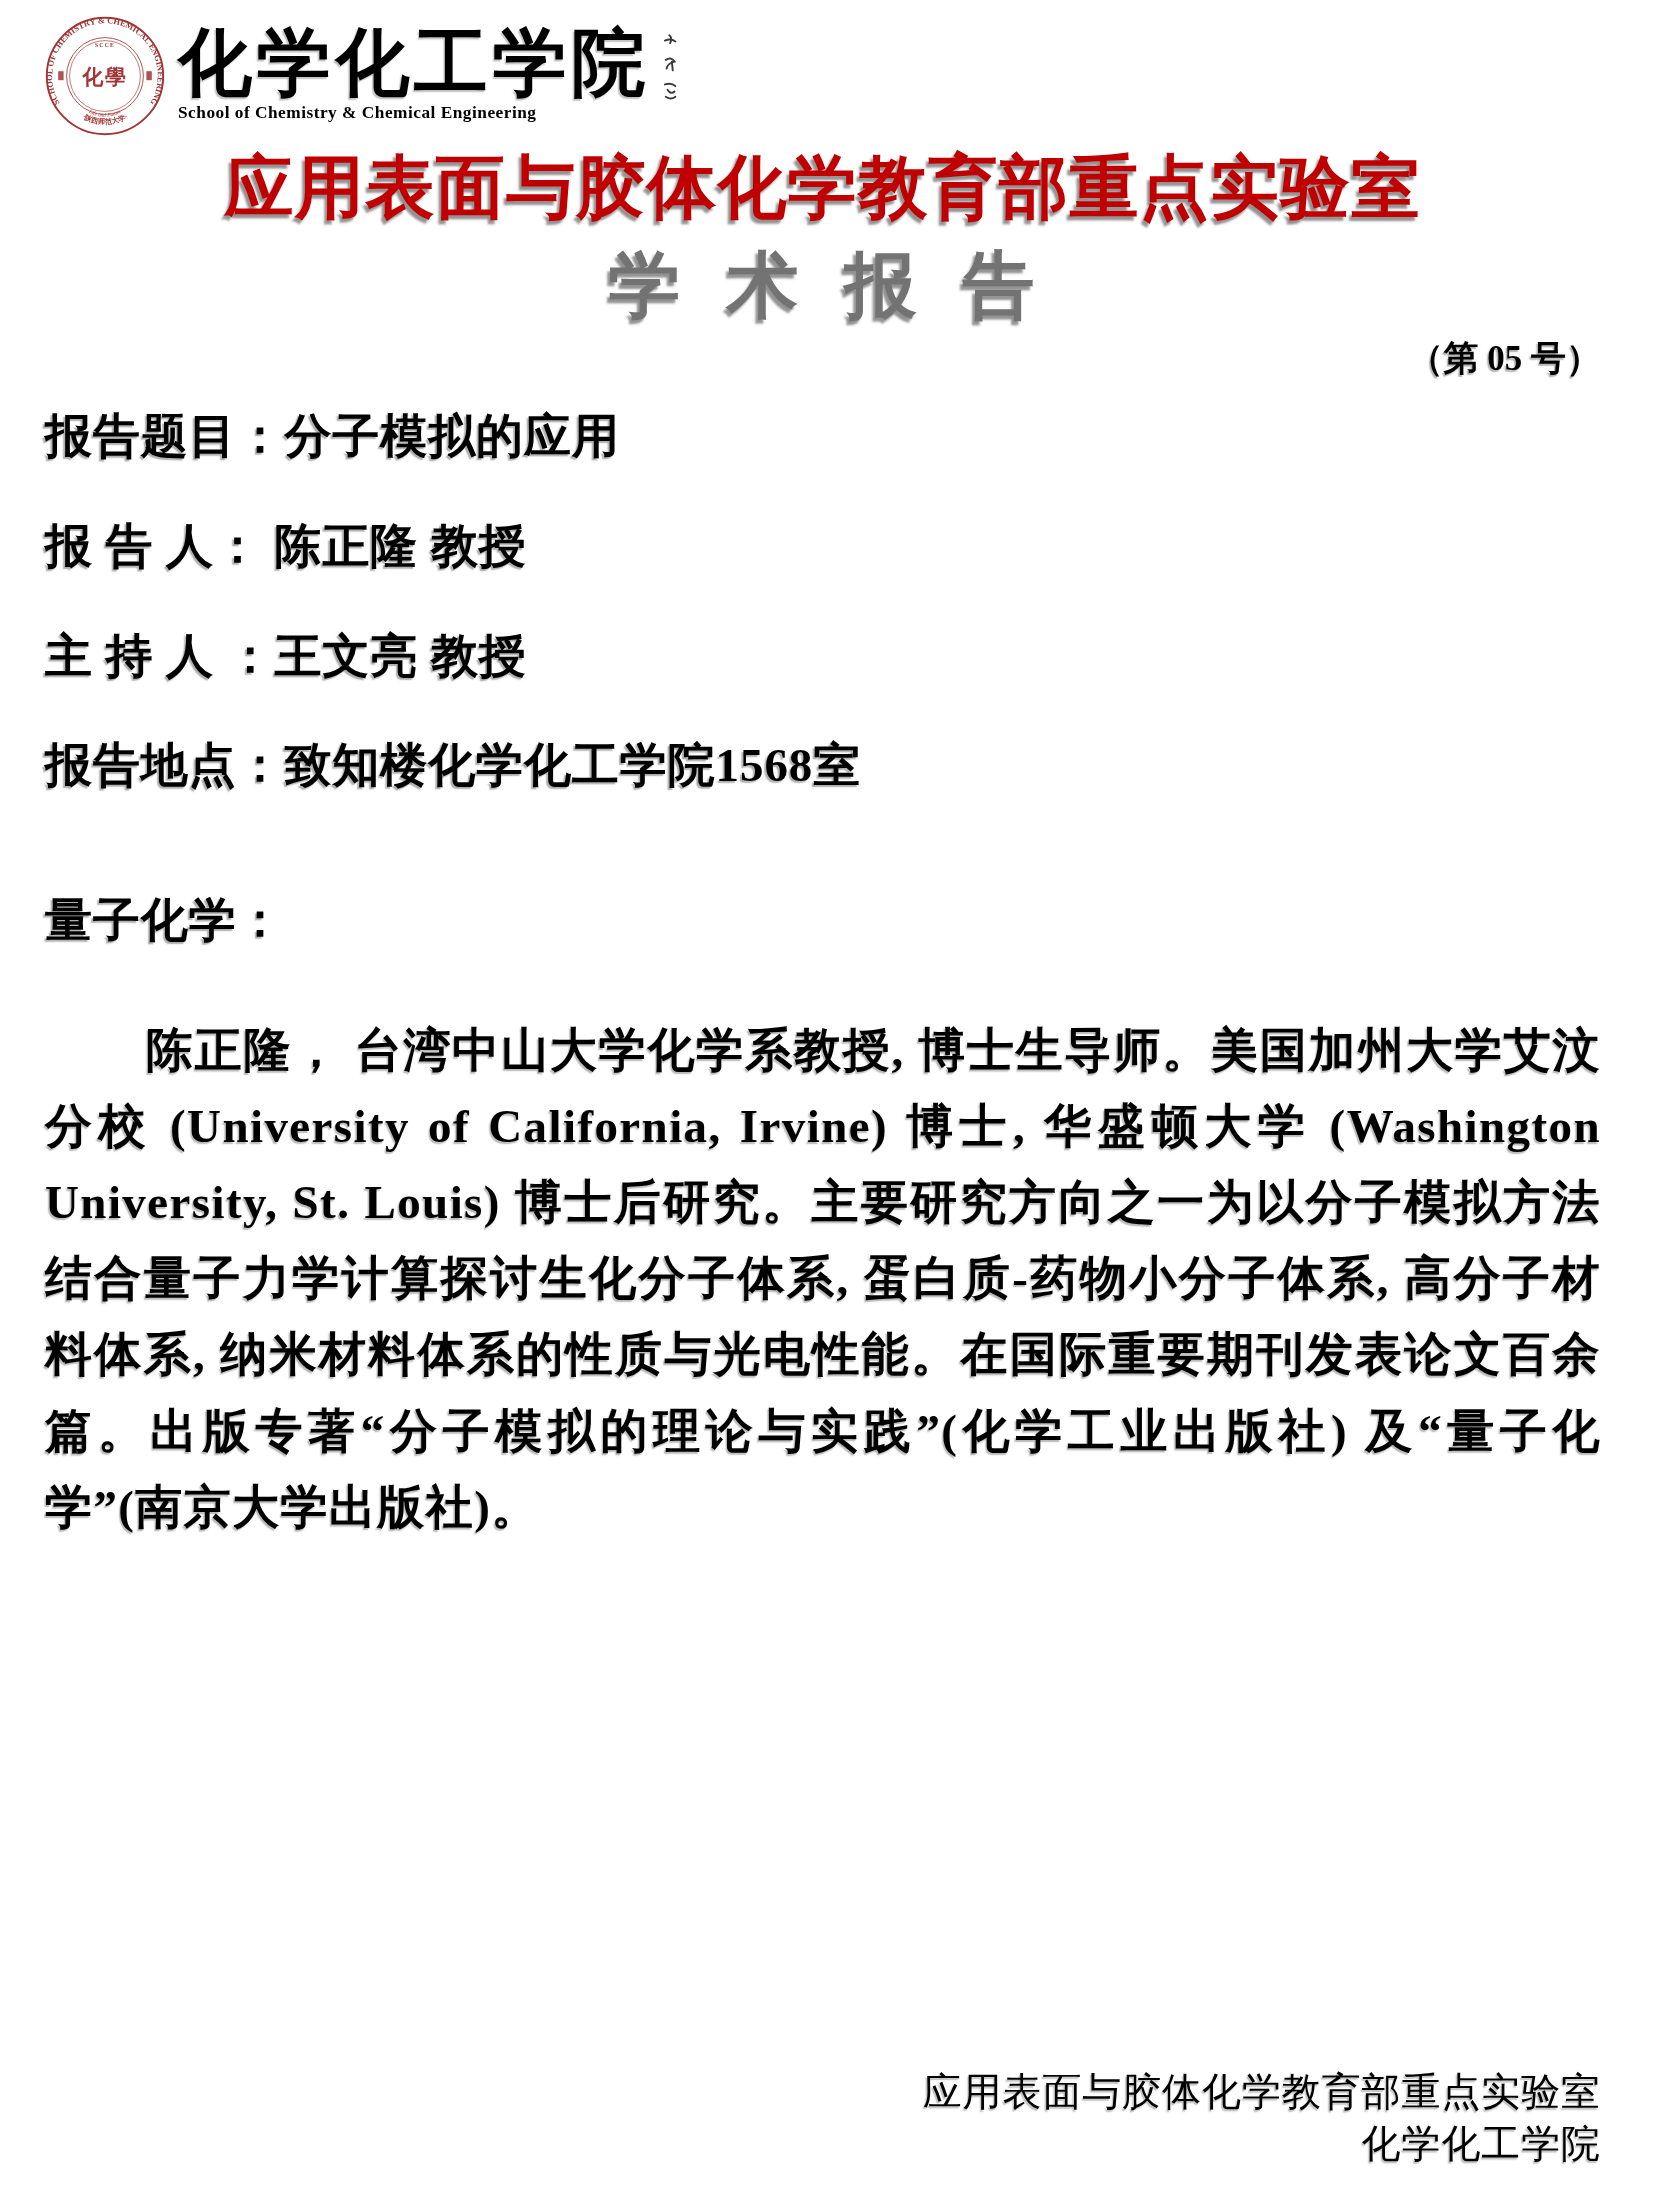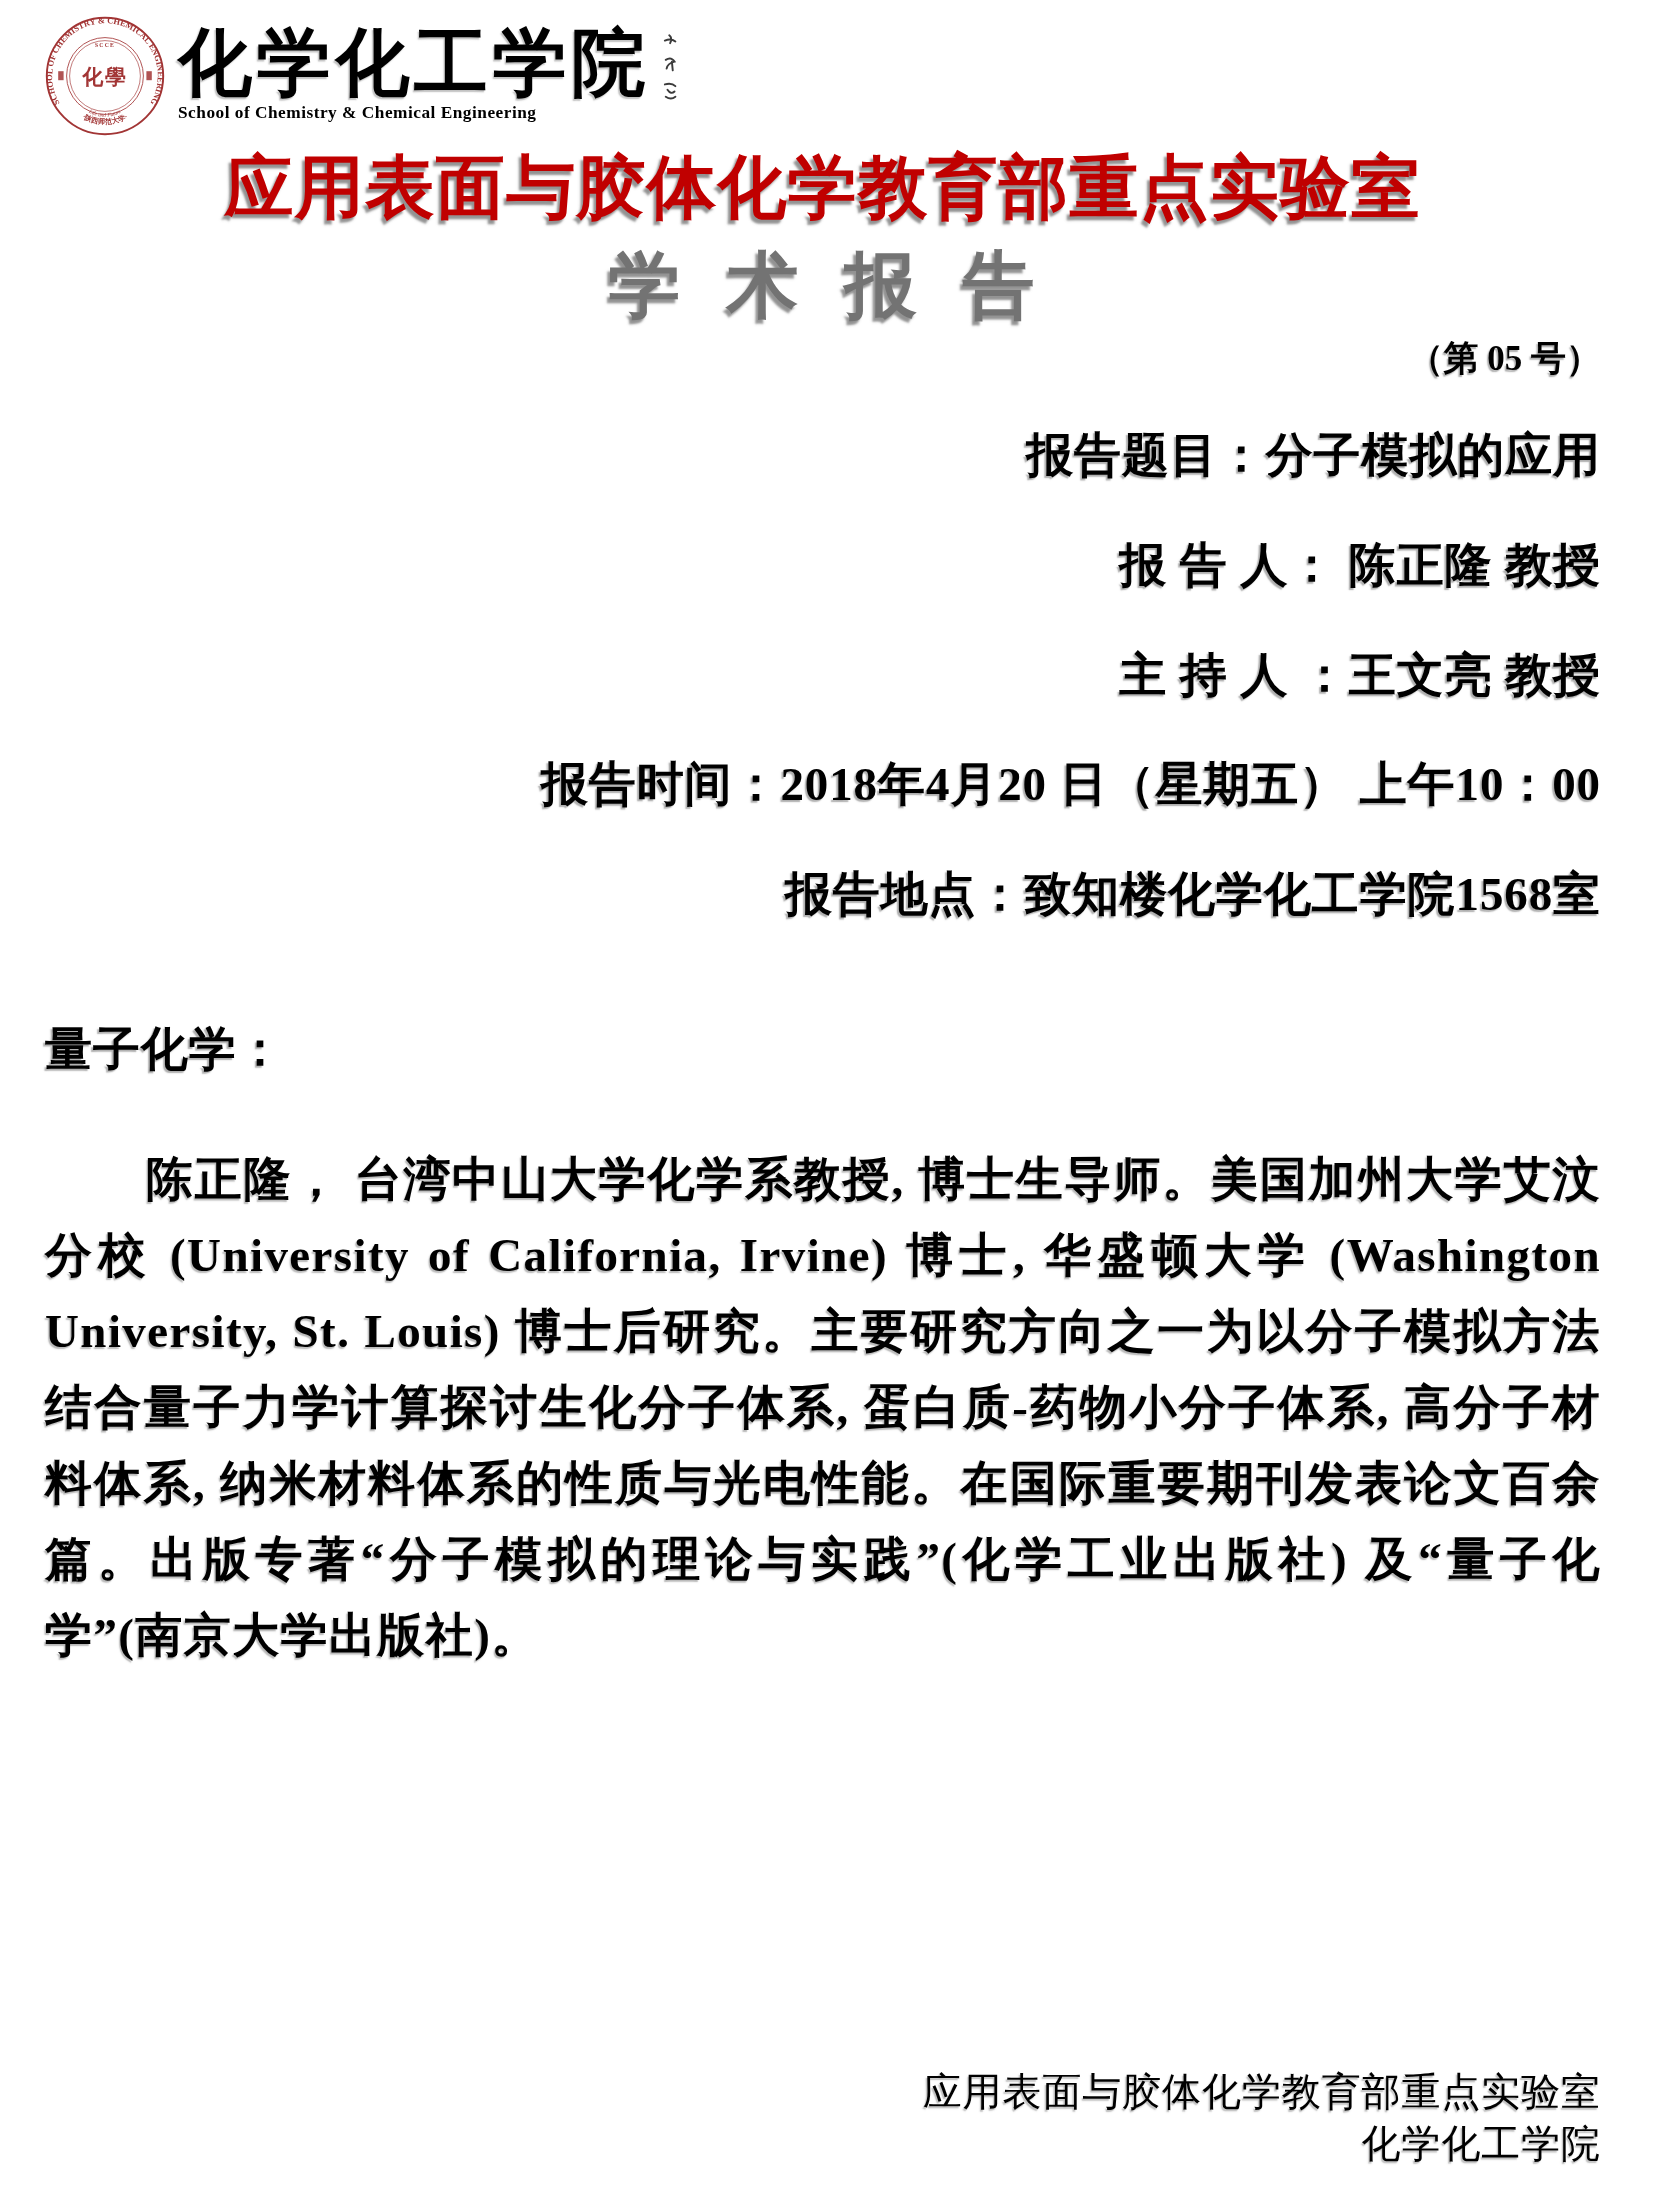--- a/index.html
+++ b/index.html
@@ -38,21 +38,21 @@
     font-size:72px;font-weight:bold;color:#737373;
     word-spacing:22.4px;letter-spacing:2.8px;line-height:1.3;
     text-shadow:-2.8px 3.7px 2.3px rgba(110,110,110,0.75);
   }
   .issue-no{
     margin-top:1.9px;text-align:right;
     font-size:35px;font-weight:bold;line-height:1.3;
     text-shadow:-1.4px 1.9px 1.4px rgba(120,120,120,0.6);
   }
   
-  .info-list{margin-top:49px;text-align:right;}
+  .info-list{margin-top:30px;}
   .info-row{
     font-size:47px;font-weight:bold;line-height:1.08;
     margin-bottom:59px;letter-spacing:0.9px;white-space:nowrap;
     text-shadow:-1.9px 2.3px 1.4px rgba(120,120,120,0.6);
   }
   .info-label{display:inline;}
   .info-value{display:inline;}
   
   .bio-heading{
     margin-top:104px;
@@ -129,23 +129,20 @@
     <div class="info-row">
       <span class="info-label">报告题目：</span><span class="info-value">分子模拟的应用</span>
     </div>
     <div class="info-row">
       <span class="info-label">报 告 人：</span><span class="info-value"> 陈正隆  教授</span>
     </div>
     <div class="info-row">
       <span class="info-label">主 持 人 ：</span><span class="info-value">王文亮  教授</span>
     </div>
     <div class="info-row">
-      <span class="info-label">报告时间：</span><span class="info-value">2018年4月20 日（星期五） 上午10：00</span>
-    </div>
-    <div class="info-row">
       <span class="info-label">报告地点：</span><span class="info-value">致知楼化学化工学院1568室</span>
     </div>
   </div>
 
   <div class="bio-heading">量子化学：</div>
 
   <div class="bio-paragraph">陈正隆， 台湾中山大学化学系教授, 博士生导师。美国加州大学艾汶分校 (University of California, Irvine) 博士, 华盛顿大学 (Washington University, St. Louis) 博士后研究。主要研究方向之一为以分子模拟方法结合量子力学计算探讨生化分子体系, 蛋白质-药物小分子体系, 高分子材料体系, 纳米材料体系的性质与光电性能。在国际重要期刊发表论文百余篇。出版专著“分子模拟的理论与实践”(化学工业出版社) 及“量子化学”(南京大学出版社)。</div>
 
   <div class="footer">
     <div>应用表面与胶体化学教育部重点实验室</div>

